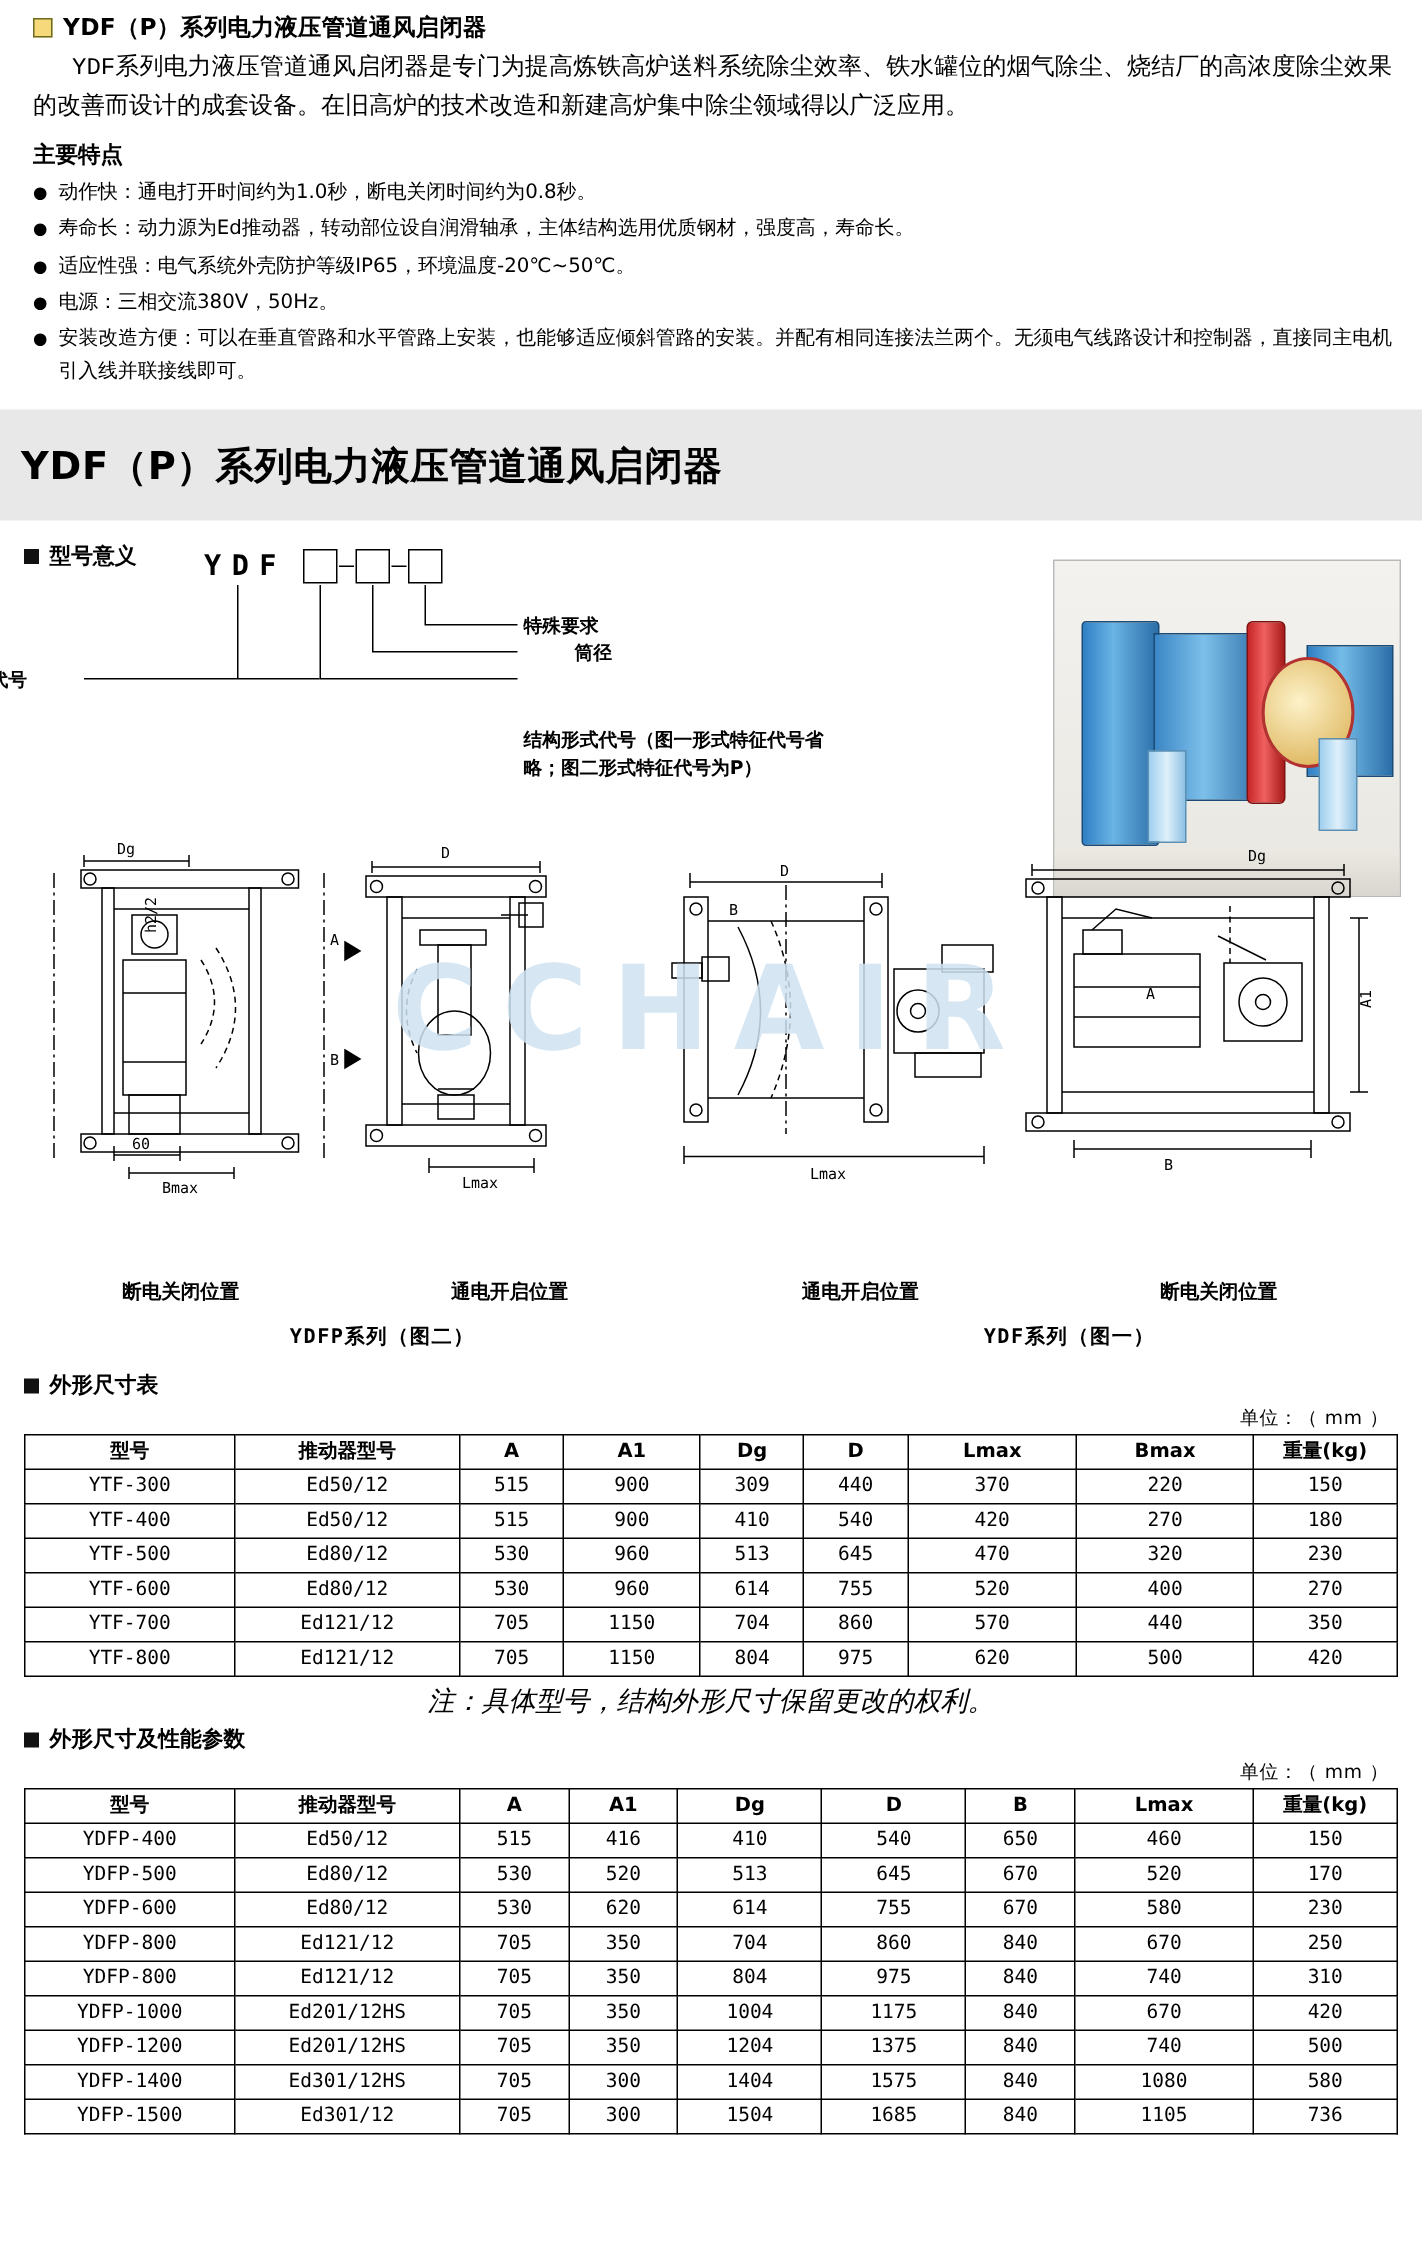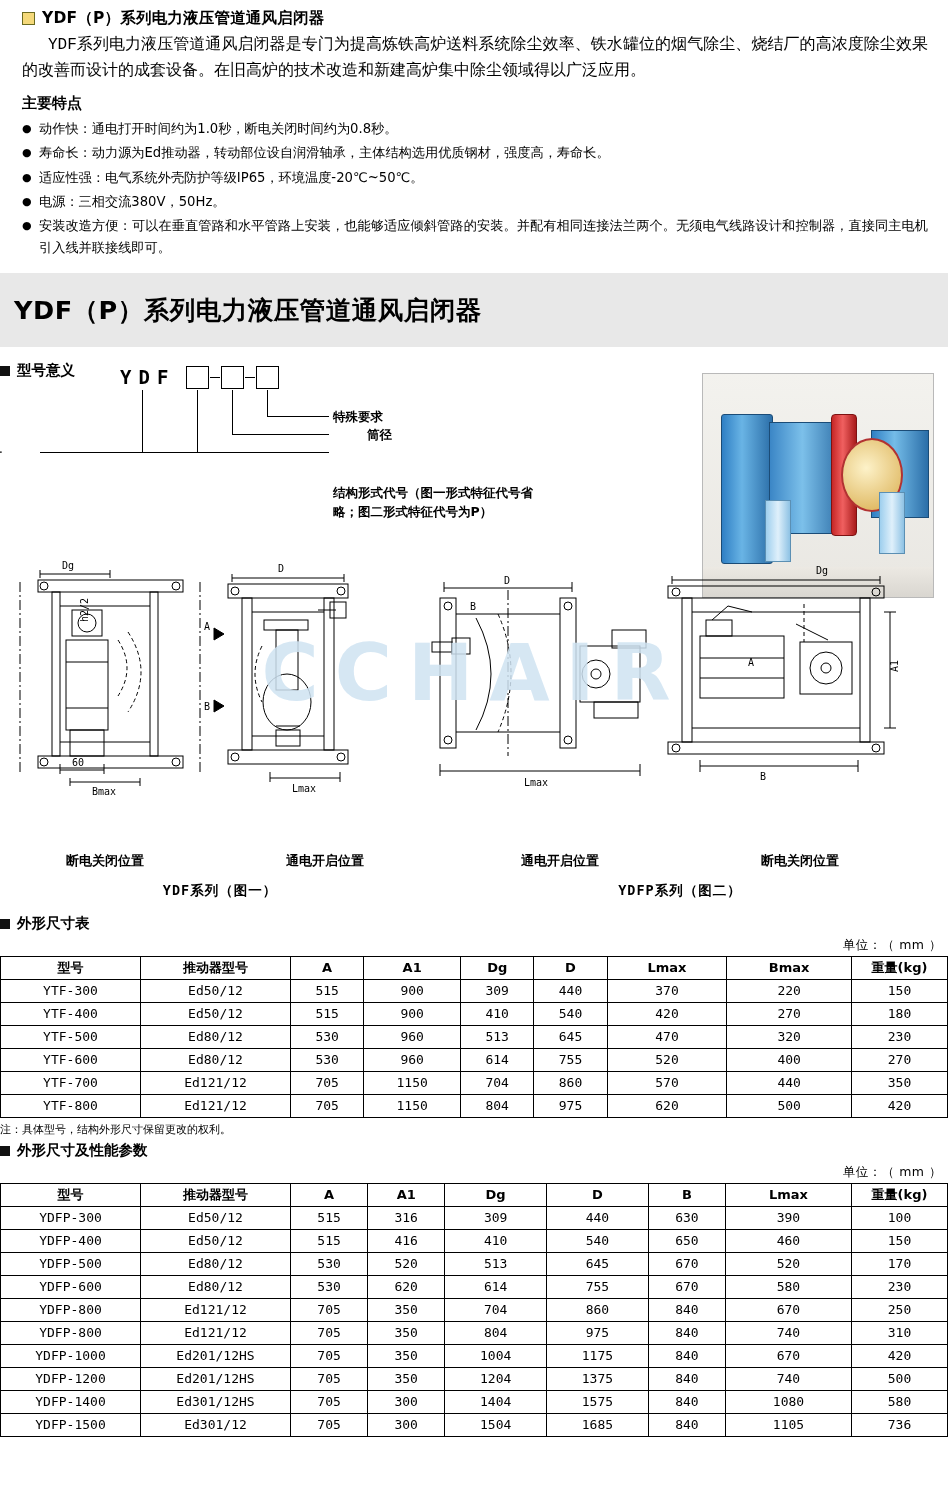--- a/index.html
+++ b/index.html
@@ -71,21 +71,21 @@
     padding-left: 14px;
     margin-top: 6px;
   }
   .banner-text {
     font-size: 25.5px;
     font-weight: bold;
     letter-spacing: 0.5px;
   }
 
   
-  .body-wrap { padding: 0 0; position: relative; }
+  .body-wrap { padding: 0 16px; position: relative; }
 
   .sec-head {
     font-size: 14.5px;
     font-weight: bold;
     display: flex;
     align-items: center;
     gap: 7px;
     margin: 14px 0 4px 0;
   }
   .sq {
@@ -252,22 +252,24 @@
   }
   table.dim th, table.dim td {
     border: 1px solid #000;
     text-align: center;
     padding: 2px 0 3px 0;
     height: 23px;
     line-height: 17px;
   }
   table.dim th { font-weight: bold; }
   .note {
-    font-size: 11px;
+    text-align: center;
+    font-size: 18px;
     margin: 4px 0 2px 0;
+    font-style: italic;
   }
   .mono { font-family: "DejaVu Sans Mono", monospace; }
 </style>
 </head>
 <body>
 
 <div class="top-block">
   <div class="top-title">
     <span class="title-swatch"></span>
     <span>YDF（P）系列电力液压管道通风启闭器</span>
@@ -491,22 +493,22 @@
   </div>
 
   <div class="cap-row">
     <div style="width:210px">断电关闭位置</div>
     <div style="width:230px">通电开启位置</div>
     <div style="width:240px">通电开启位置</div>
     <div style="width:240px">断电关闭位置</div>
   </div>
 
   <div class="cap-row2">
+    <div style="width:480px">YDFP系列（图二）</div>
     <div style="width:440px">YDF系列（图一）</div>
-    <div style="width:480px">YDFP系列（图二）</div>
   </div>
 
   <div class="sec-head">
     <span class="sq"></span>
     <span>外形尺寸表</span>
   </div>
   <div class="unit-line">单位：（ mm ）</div>
   <table class="dim">
     <thead>
       <tr>
@@ -606,31 +608,20 @@
         <th>A1</th>
         <th>Dg</th>
         <th>D</th>
         <th>B</th>
         <th>Lmax</th>
         <th style="width:96px">重量(kg)</th>
       </tr>
     </thead>
     <tbody>
       <tr>
-        <td class="mono">YDFP-300</td>
-        <td class="mono">Ed50/12</td>
-        <td class="mono">515</td>
-        <td class="mono">316</td>
-        <td class="mono">309</td>
-        <td class="mono">440</td>
-        <td class="mono">630</td>
-        <td class="mono">390</td>
-        <td class="mono">100</td>
-      </tr>
-      <tr>
         <td class="mono">YDFP-400</td>
         <td class="mono">Ed50/12</td>
         <td class="mono">515</td>
         <td class="mono">416</td>
         <td class="mono">410</td>
         <td class="mono">540</td>
         <td class="mono">650</td>
         <td class="mono">460</td>
         <td class="mono">150</td>
       </tr>

